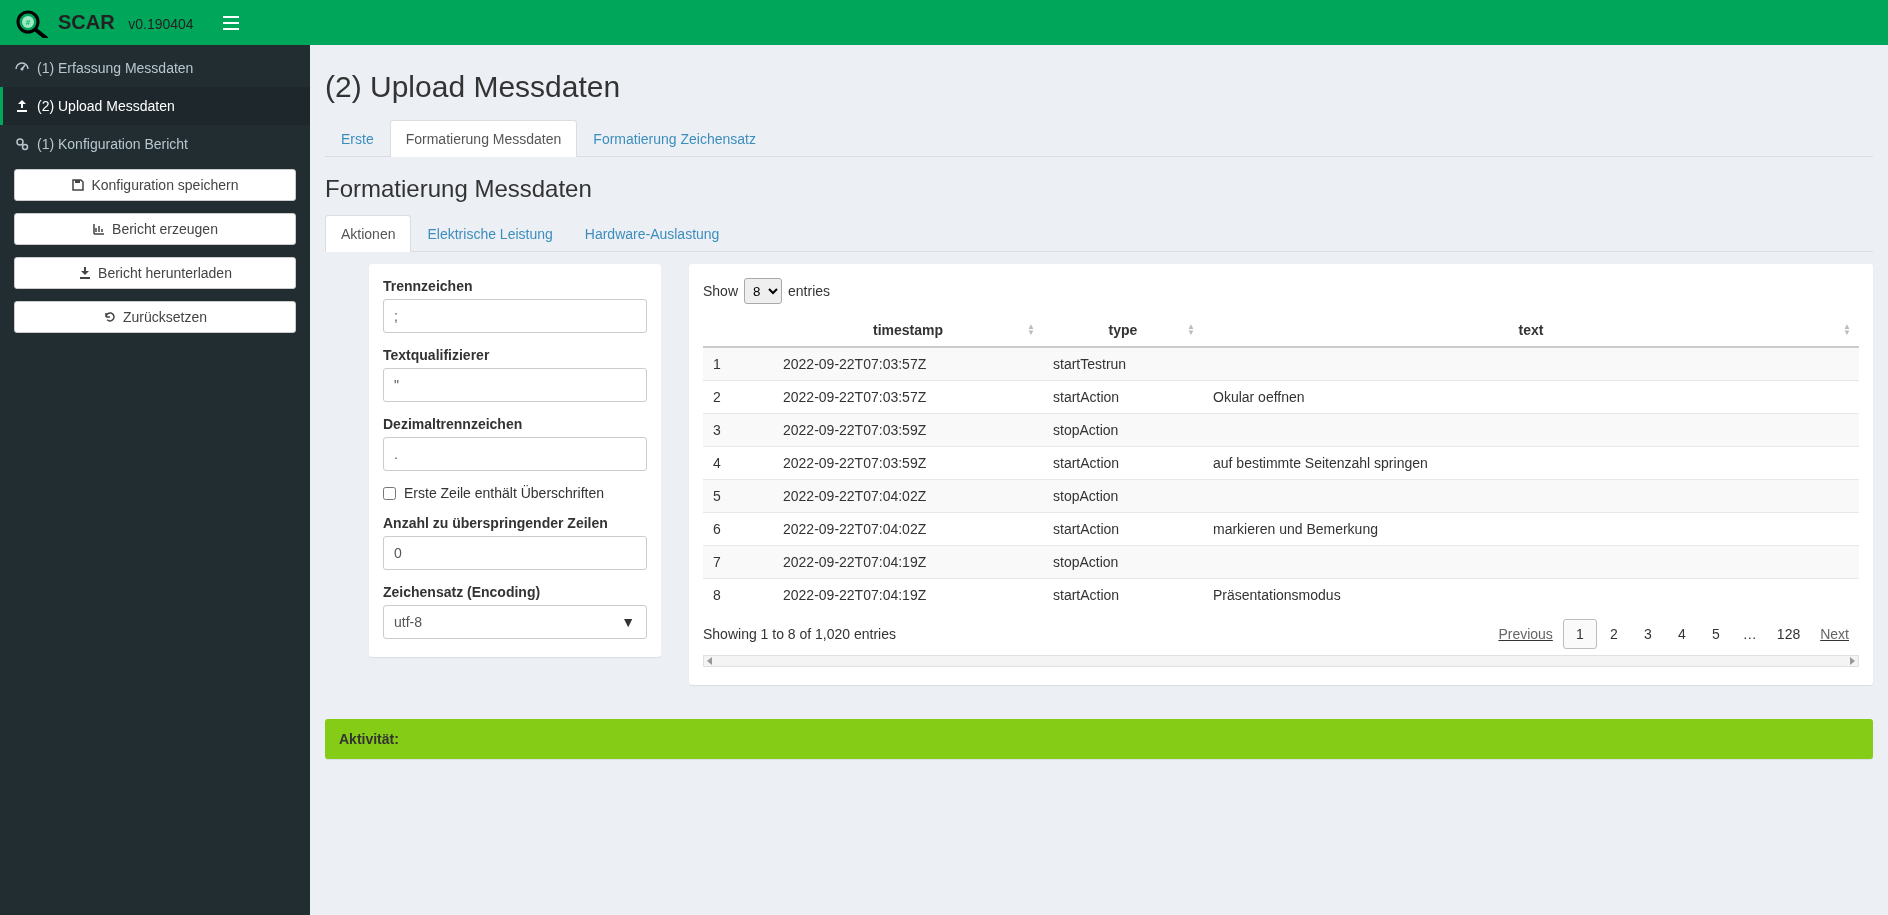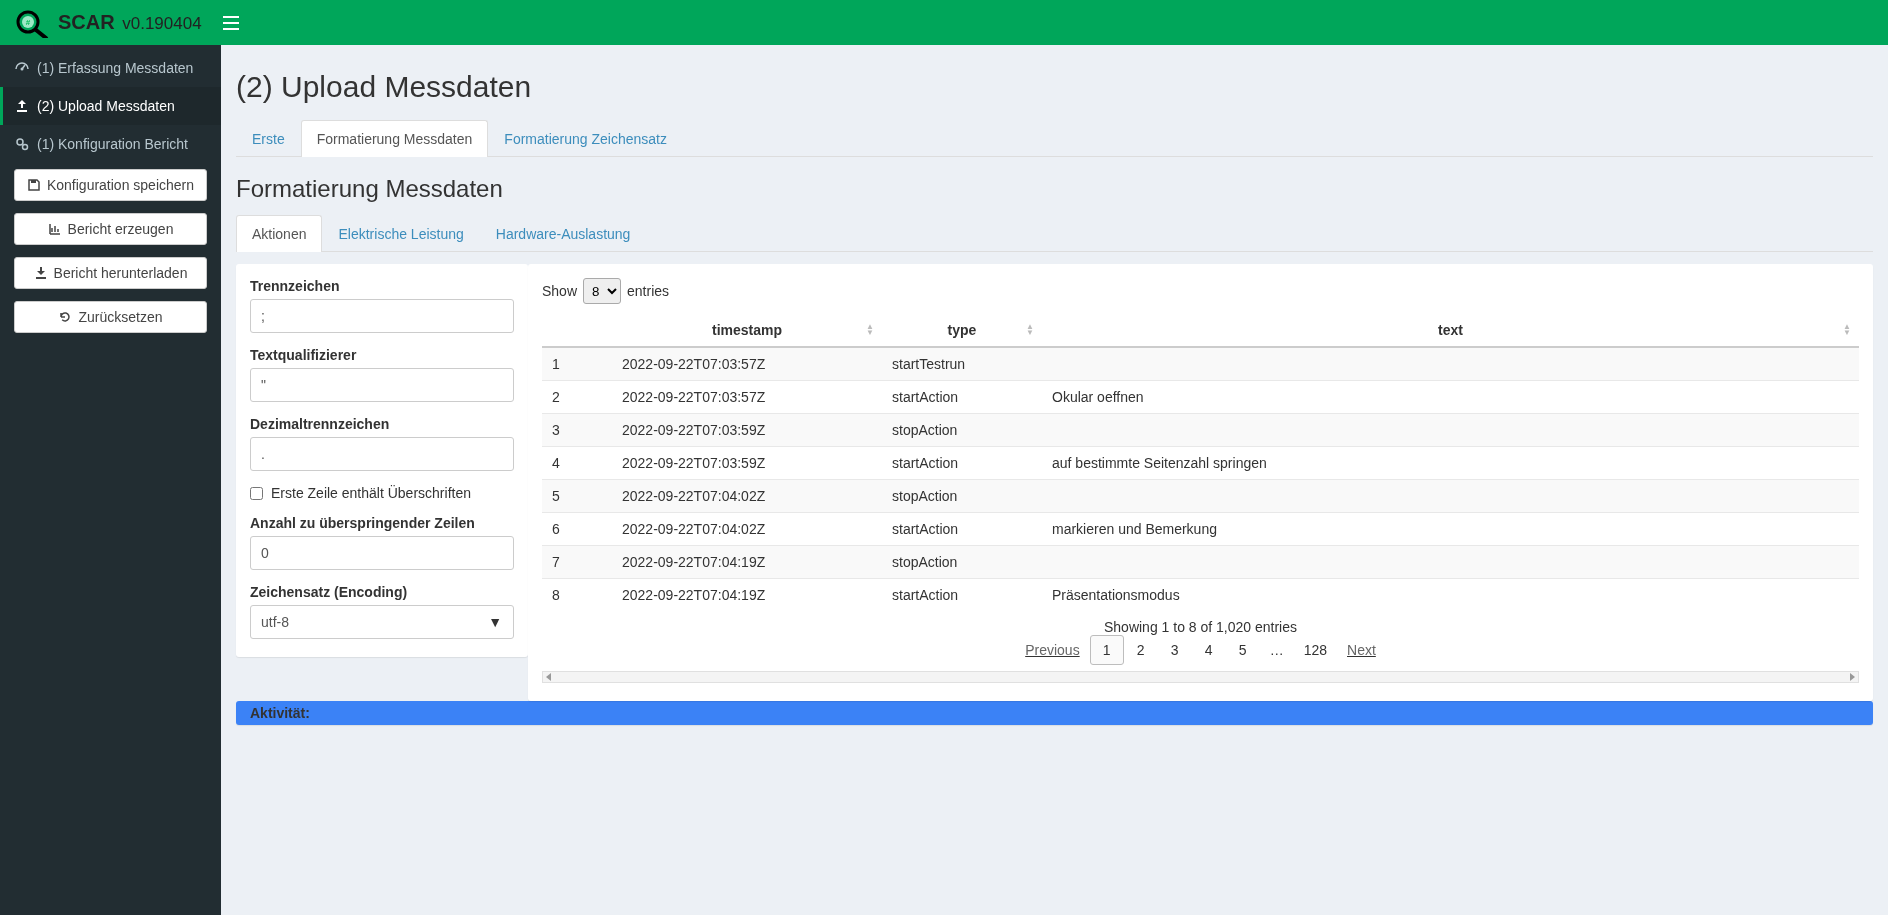--- a/index.html
+++ b/index.html
@@ -19,21 +19,21 @@
     width: 209px;
     background: #00a65a;
     display: flex;
     align-items: center;
     padding-left: 12px;
     font-weight: 400;
     font-size: 20px;
     color: #222;
   }
   .logo-box svg { margin-right: 2px; flex-shrink: 0; }
-  .logo-box .version { font-size: 17px; color: #222; margin-left: 2px; }
+  .logo-box .version { font-size: 14px; color: #222; margin-left: 8px; }
   .navbar {
     flex: 1;
     display: flex;
     align-items: center;
   }
   .sidebar-toggle {
     width: 44px;
     height: 100%;
     display: flex;
     align-items: center;
@@ -44,21 +44,21 @@
 
   
   .wrapper {
     flex: 1;
     display: flex;
     min-height: 0;
   }
 
   
   .sidebar {
-    width: 221px;
+    width: 310px;
     background: #222d32;
     color: #b8c7ce;
     flex-shrink: 0;
     padding-top: 4px;
   }
   .sidebar ul { list-style: none; }
   .sidebar li.nav-item {
     padding: 11px 15px;
     display: flex;
     align-items: center;
@@ -129,21 +129,21 @@
   .tab-content { padding-top: 18px; }
 
   h2.section-title {
     font-size: 24px;
     font-weight: 500;
     color: #333;
     margin-bottom: 12px;
   }
 
   
-  .row { display: flex; align-items: flex-start; }
+  .row { display: flex; gap: 28px; align-items: flex-start; margin-left: 44px; }
   .col-form { width: 292px; flex-shrink: 0; }
   .col-table { flex: 1; min-width: 0; }
 
   .box {
     background: #fff;
     border-radius: 3px;
     border-top: 0;
     box-shadow: 0 1px 1px rgba(0,0,0,0.08);
     padding: 14px 14px 18px 14px;
   }
@@ -218,24 +218,24 @@
     color: #bbb;
   }
   table.data tbody td {
     padding: 8px 10px;
     border-top: 1px solid #e8e8e8;
   }
   table.data tbody tr:nth-child(odd) { background: #f9f9f9; }
 
   .dt-bottom {
     display: flex;
+    justify-content: space-between;
     align-items: center;
     margin-top: 8px;
     color: #333;
-    flex-direction: column;
   }
   .pagination {
     display: flex;
     gap: 0;
     text-decoration: underline;
   }
   .pagination a {
     display: inline-flex;
     align-items: center;
     justify-content: center;
@@ -265,24 +265,25 @@
     position: absolute;
     top: 1px;
     width: 0; height: 0;
     border-top: 4px solid transparent;
     border-bottom: 4px solid transparent;
   }
   .hscroll::before { left: 3px; border-right: 5px solid #999; }
   .hscroll::after  { right: 3px; border-left: 5px solid #999; }
 
   .footer-box {
-    background: #3b82f6;
+    background: #84cc16;
     border-radius: 3px;
     box-shadow: 0 1px 1px rgba(0,0,0,0.08);
-    padding: 4px 14px;
+    padding: 12px 14px;
+    margin-top: 34px;
     font-weight: 700;
     color: #333;
   }
 
   
   .i { display: inline-flex; width: 14px; height: 14px; }
 </style>
 </head>
 <body>
 

